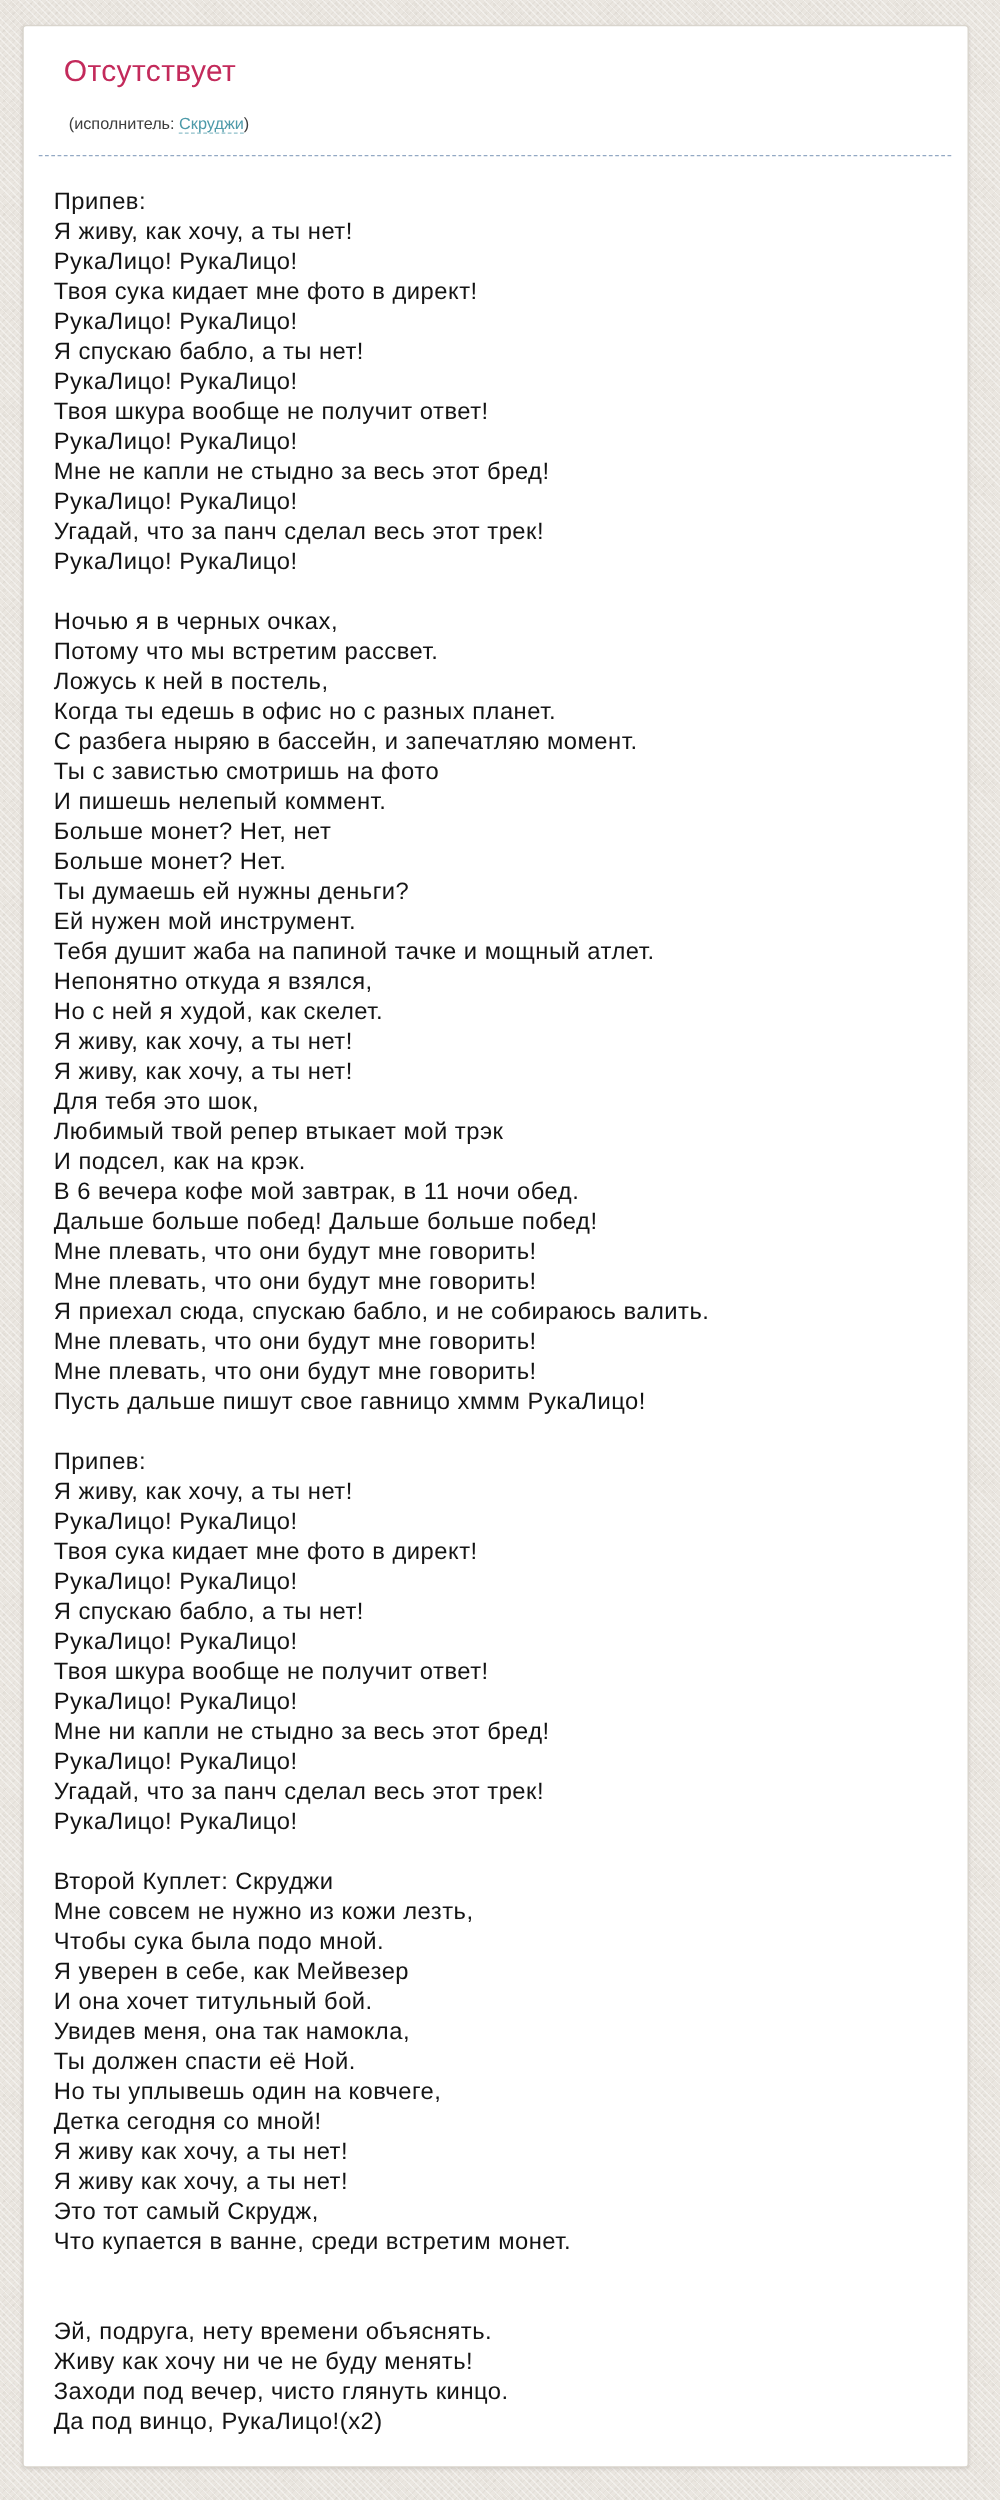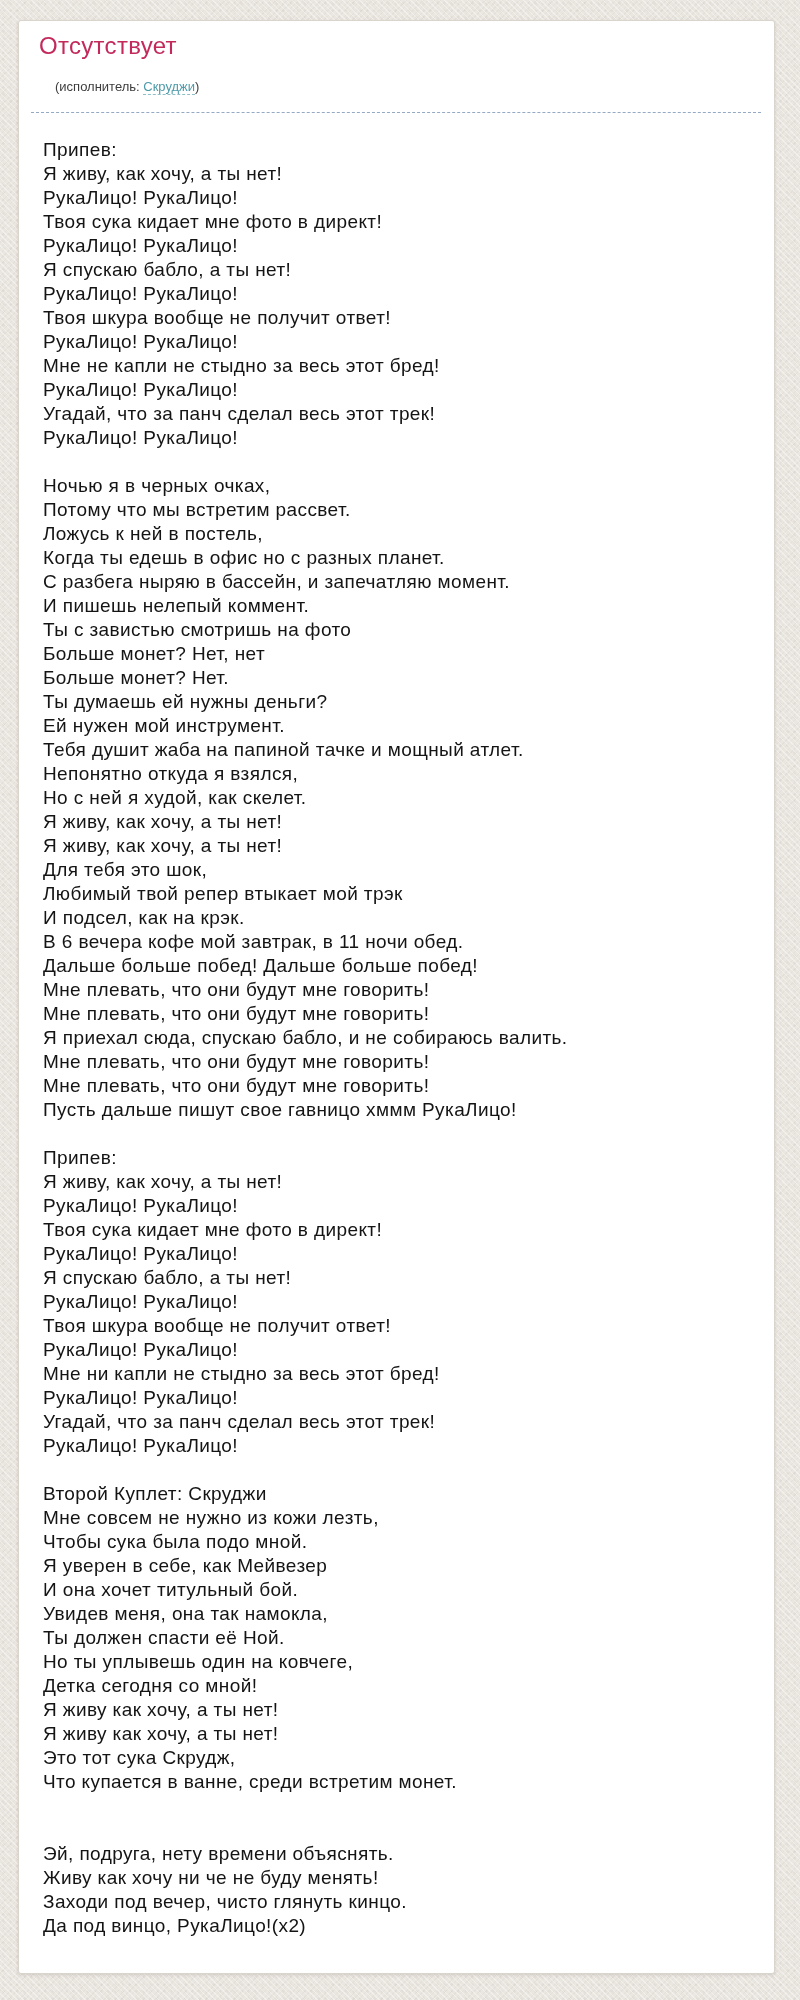--- a/index.html
+++ b/index.html
@@ -26,21 +26,21 @@
     width: 757px;
     height: 1954px;
     background: var(--card_bg, #ffffff);
     border: 1px solid #d9d5cd;
     border-radius: 3px;
     box-shadow: 0 1px 3px rgba(90,80,70,0.18);
     box-sizing: border-box;
     padding: 10px 20px 0 20px;
   }
   .page-title {
-    margin: 0;
+    margin: 12px;
     font-size: 24px;
     font-weight: normal;
     line-height: 30px;
     color: var(--title_color, #c32a5b);
     letter-spacing: 0.3px;
   }
   .artist-line {
     font-size: 13px;
     line-height: 19px;
     color: var(--subtitle_color, #3d3d3d);
@@ -93,22 +93,22 @@
       <div class="lyric-line">Мне не капли не стыдно за весь этот бред!</div>
       <div class="lyric-line">РукаЛицо! РукаЛицо!</div>
       <div class="lyric-line">Угадай, что за панч сделал весь этот трек!</div>
       <div class="lyric-line">РукаЛицо! РукаЛицо!</div>
       <div class="lyric-line">&nbsp;</div>
       <div class="lyric-line">Ночью я в черных очках,</div>
       <div class="lyric-line">Потому что мы встретим рассвет.</div>
       <div class="lyric-line">Ложусь к ней в постель,</div>
       <div class="lyric-line">Когда ты едешь в офис но с разных планет.</div>
       <div class="lyric-line">С разбега ныряю в бассейн, и запечатляю момент.</div>
+      <div class="lyric-line">Ты с завистью смотришь на фото</div>
       <div class="lyric-line">И пишешь нелепый коммент.</div>
-      <div class="lyric-line">Ты с завистью смотришь на фото</div>
       <div class="lyric-line">Больше монет? Нет, нет</div>
       <div class="lyric-line">Больше монет? Нет.</div>
       <div class="lyric-line">Ты думаешь ей нужны деньги?</div>
       <div class="lyric-line">Ей нужен мой инструмент.</div>
       <div class="lyric-line">Тебя душит жаба на папиной тачке и мощный атлет.</div>
       <div class="lyric-line">Непонятно откуда я взялся,</div>
       <div class="lyric-line">Но с ней я худой, как скелет.</div>
       <div class="lyric-line">Я живу, как хочу, а ты нет!</div>
       <div class="lyric-line">Я живу, как хочу, а ты нет!</div>
       <div class="lyric-line">Для тебя это шок,</div>
@@ -141,21 +141,21 @@
       <div class="lyric-line">Мне совсем не нужно из кожи лезть,</div>
       <div class="lyric-line">Чтобы сука была подо мной.</div>
       <div class="lyric-line">Я уверен в себе, как Мейвезер</div>
       <div class="lyric-line">И она хочет титульный бой.</div>
       <div class="lyric-line">Увидев меня, она так намокла,</div>
       <div class="lyric-line">Ты должен спасти её Ной.</div>
       <div class="lyric-line">Но ты уплывешь один на ковчеге,</div>
       <div class="lyric-line">Детка сегодня со мной!</div>
       <div class="lyric-line">Я живу как хочу, а ты нет!</div>
       <div class="lyric-line">Я живу как хочу, а ты нет!</div>
-      <div class="lyric-line">Это тот сука Скрудж,</div>
+      <div class="lyric-line">Это тот самый Скрудж,</div>
       <div class="lyric-line">Что купается в ванне, среди встретим монет.</div>
       <div class="lyric-line">&nbsp;</div>
       <div class="lyric-line">&nbsp;</div>
       <div class="lyric-line">Эй, подруга, нету времени объяснять.</div>
       <div class="lyric-line">Живу как хочу ни че не буду менять!</div>
       <div class="lyric-line">Заходи под вечер, чисто глянуть кинцо.</div>
       <div class="lyric-line">Да под винцо, РукаЛицо!(x2)</div>
     </div>
 </div>
 

